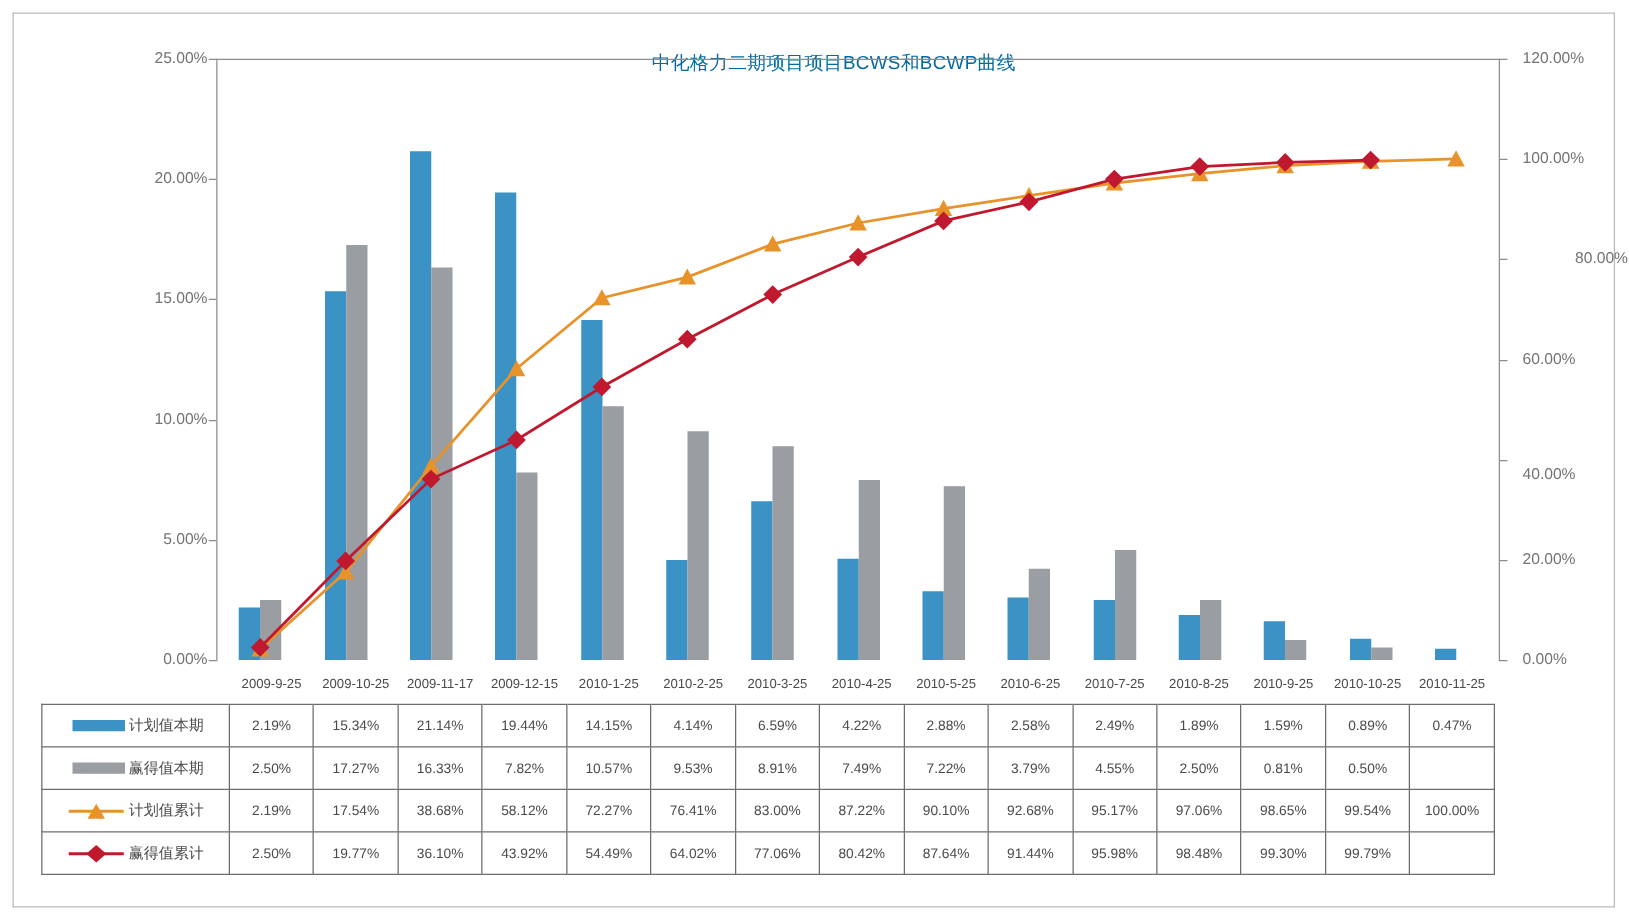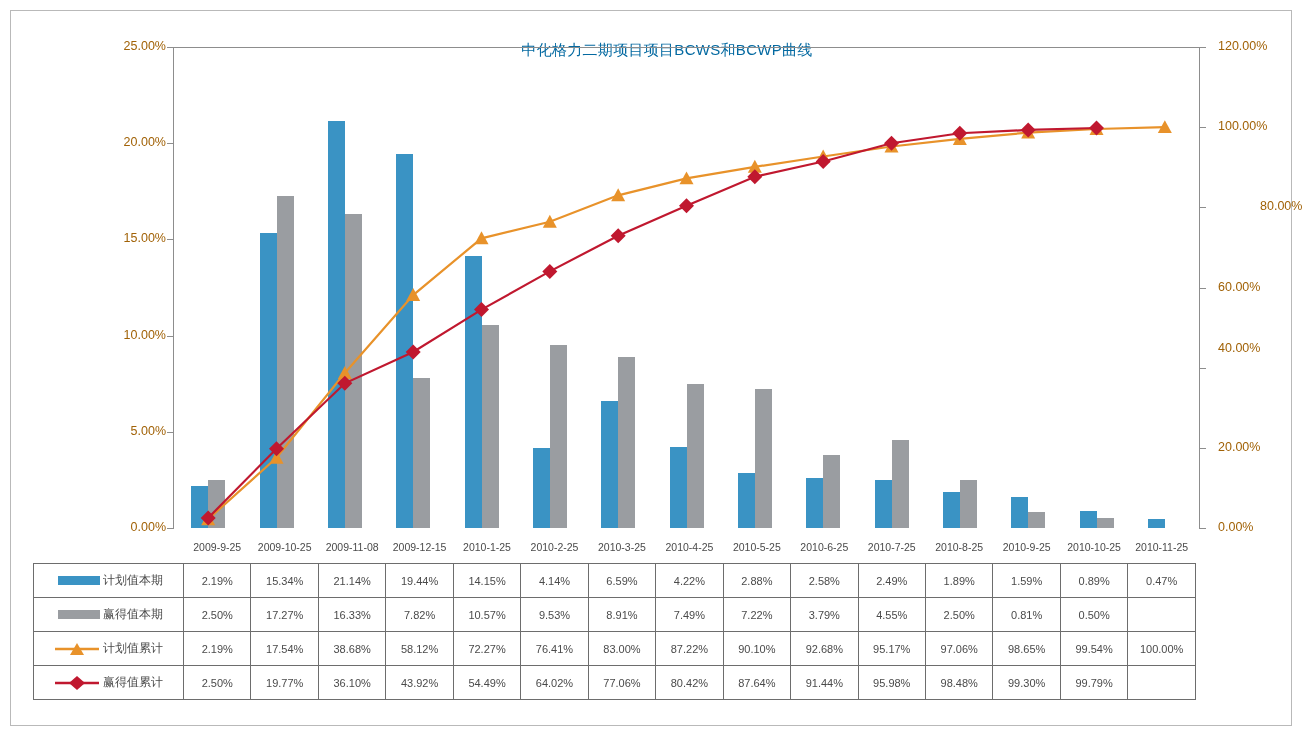--- a/index.html
+++ b/index.html
@@ -24,21 +24,21 @@
     position:absolute;left:162px;top:36px;width:1027px;height:482px;
   }
   .axis-line{position:absolute;background:#8d8d8d;}
   #y-left-line{left:0;top:0;width:1px;height:482px;}
   #y-right-line{left:1026px;top:0;width:1px;height:482px;}
   #x-axis-line{left:0;top:481px;width:1027px;height:1px;background:#8d8d8d;}
   .tick{position:absolute;width:6px;height:1px;background:#8d8d8d;}
   .tick.left{left:-6px;}
   .tick.right{left:1027px;}
   .ax-label{
-    position:absolute;font-size:12.5px;color:#a16207;white-space:nowrap;
+    position:absolute;font-size:12.5px;color:#737373;white-space:nowrap;
   }
   .ax-label.left{right:1034px;text-align:right;}
   .ax-label.right{left:1045px;text-align:left;}
   #plot-inner{position:absolute;left:1px;top:0;width:1025px;height:481px;}
   .bar{position:absolute;bottom:0;}
   .bar.plan{background:#3a93c4;}
   .bar.earn{background:#9a9da1;}
   svg.lines{position:absolute;left:0;top:0;width:1025px;height:481px;overflow:visible;}
 
   
@@ -92,21 +92,21 @@
           <div class="ax-label left" style="top: 88.2px;">20.00%</div>
           <div class="tick left" style="top: 0px;"></div>
           <div class="ax-label left" style="top: -8px;">25.00%</div>
         </div>
       <div id="ticks-right">
           <div class="tick right" style="top: 481px;"></div>
           <div class="ax-label right" style="top: 473px;">0.00%</div>
           <div class="tick right" style="top: 400.833px;"></div>
           <div class="ax-label right" style="top: 392.833px;">20.00%</div>
           <div class="tick right" style="top: 320.667px;"></div>
-          <div class="ax-label right" style="top: 294px; text-align: right;">40.00%</div>
+          <div class="ax-label right" style="top: 325px; text-align: right;">40.00%</div>
           <div class="tick right" style="top: 240.5px;"></div>
           <div class="ax-label right" style="top: 232.5px;">60.00%</div>
           <div class="tick right" style="top: 160.333px;"></div>
           <div class="ax-label right" style="top: 152.333px; margin-left: 42px;">80.00%</div>
           <div class="tick right" style="top: 80.1667px;"></div>
           <div class="ax-label right" style="top: 72.1667px;">100.00%</div>
           <div class="tick right" style="top: 0px;"></div>
           <div class="ax-label right" style="top: -8px;">120.00%</div>
         </div>
 
@@ -178,21 +178,21 @@
       </div>
     </div>
   </div>
 
   <table id="table">
     <tbody id="table-body">
         <tr>
           <td class="corner" style="width: 150px;"></td>
           <td class="hdr">2009-9-25</td>
           <td class="hdr">2009-10-25</td>
-          <td class="hdr">2009-11-08</td>
+          <td class="hdr">2009-11-17</td>
           <td class="hdr">2009-12-15</td>
           <td class="hdr">2010-1-25</td>
           <td class="hdr">2010-2-25</td>
           <td class="hdr">2010-3-25</td>
           <td class="hdr">2010-4-25</td>
           <td class="hdr">2010-5-25</td>
           <td class="hdr">2010-6-25</td>
           <td class="hdr">2010-7-25</td>
           <td class="hdr">2010-8-25</td>
           <td class="hdr">2010-9-25</td>

